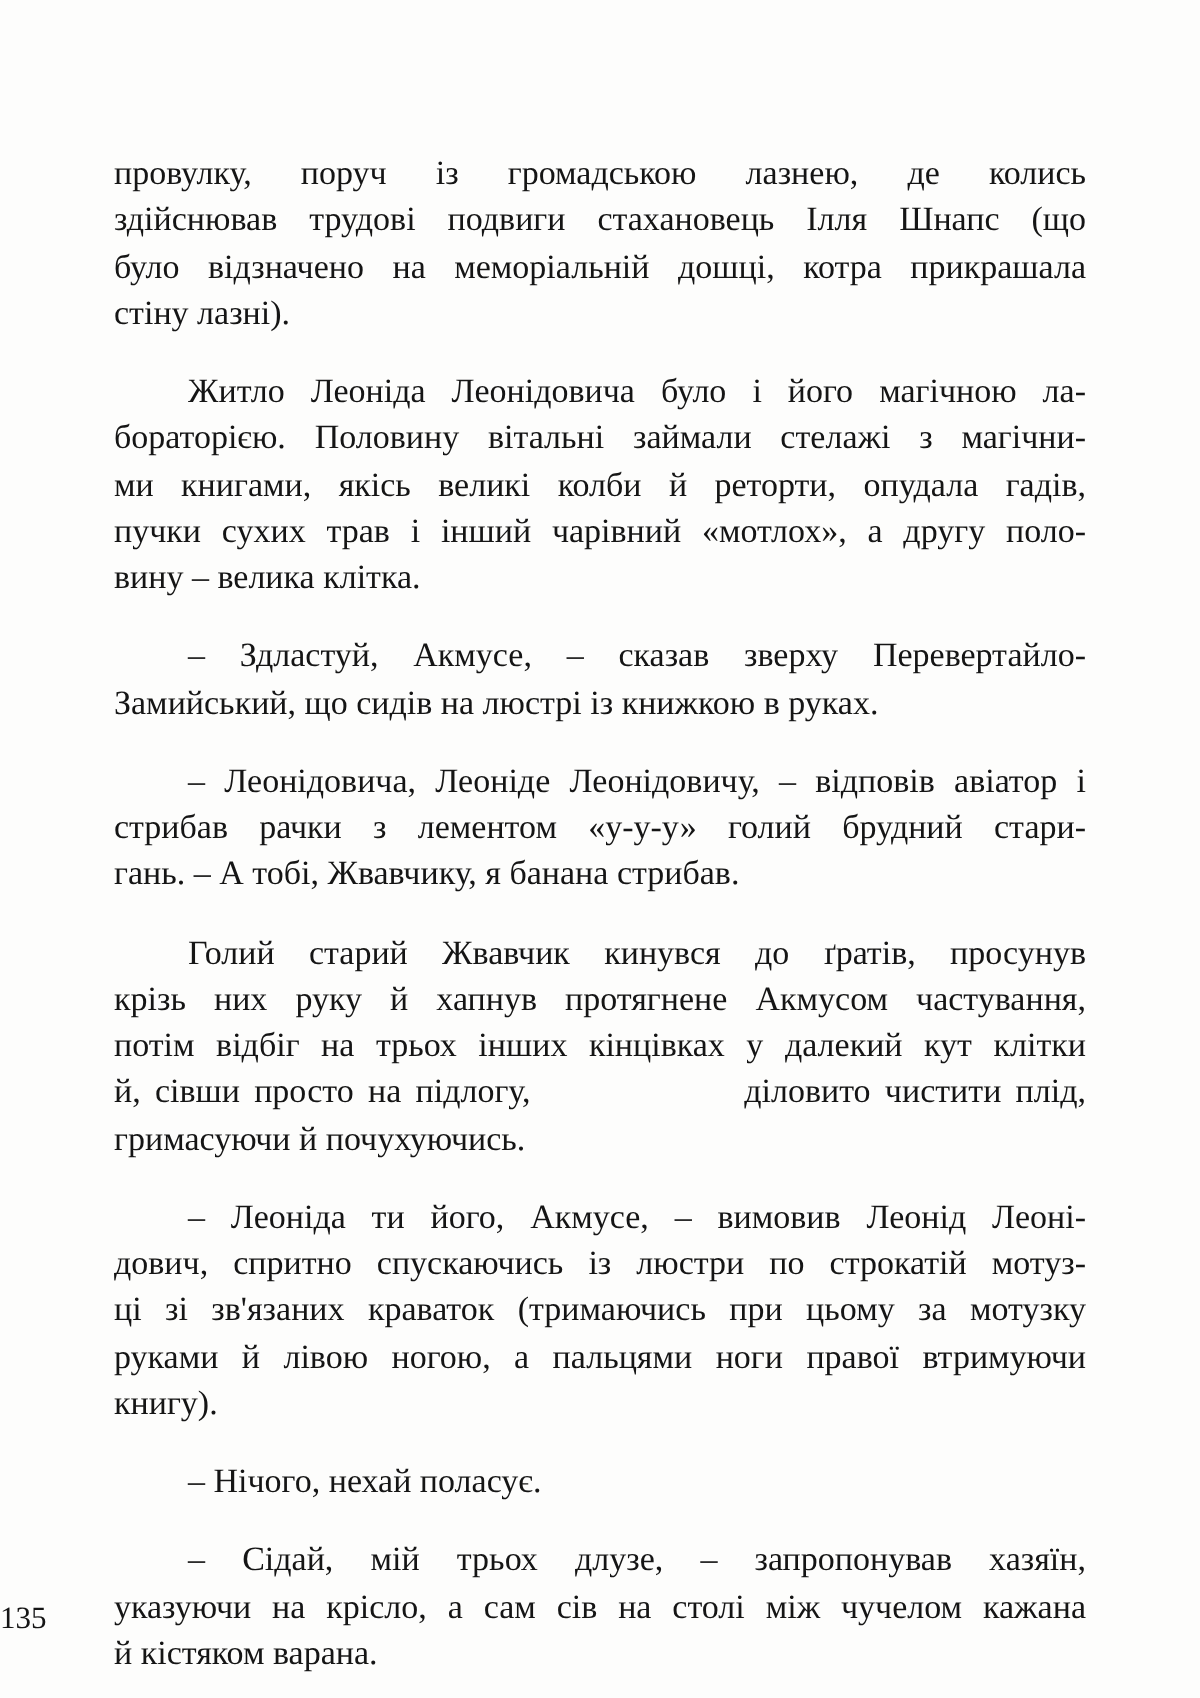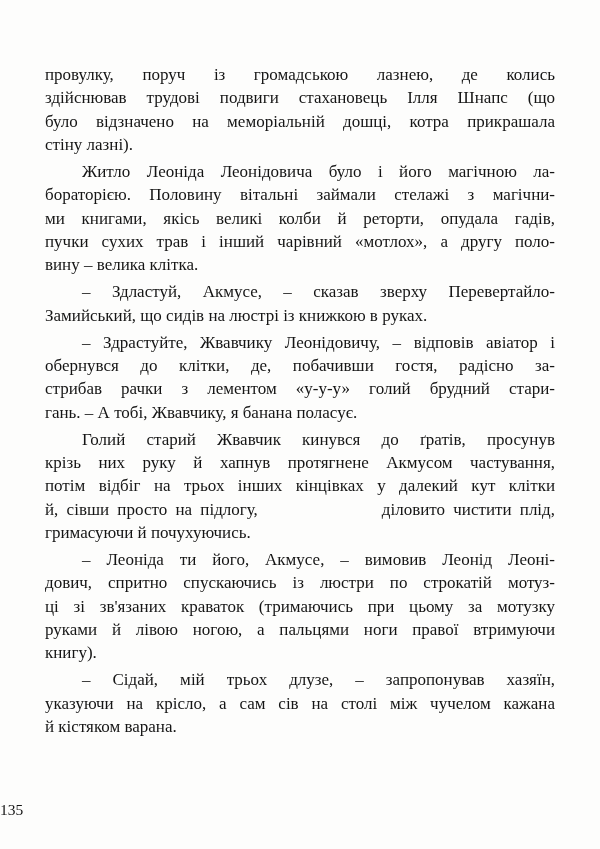--- a/index.html
+++ b/index.html
@@ -18,21 +18,21 @@
     inset: 0;
     background: #fdfdfc;
   }
   .text-block {
     position: absolute;
     left: 41px;
     top: 59px;
     width: 518px;
   }
   .paragraph {
-    margin: 4px;
+    margin: 16px;
     padding: 0;
   }
   .line {
     font-family: "Liberation Serif", serif;
     font-size: 17px;
     line-height: 23.25px;
     color: #151515;
     text-align: justify;
     text-align-last: justify;
   }
@@ -70,39 +70,41 @@
         <div class="line">бораторією. Половину вітальні займали стелажі з магічни-</div>
         <div class="line">ми книгами, якісь великі колби й реторти, опудала гадів,</div>
         <div class="line">пучки сухих трав і інший чарівний «мотлох», а другу поло-</div>
         <div class="line last">вину – велика клітка.</div>
       </div>
       <div class="paragraph">
         <div class="line first">– Здластуй, Акмусе, – сказав зверху Перевертайло-</div>
         <div class="line last">Замийський, що сидів на люстрі із книжкою в руках.</div>
       </div>
       <div class="paragraph">
-        <div class="line first">– Здрастуйте, Жвавчику Леонідовичу, – відповів авіатор і</div>
-        <div class="line">обернувся до клітки, де, побачивши гостя, радісно за-</div>
+        <div class="line first">– Леонідовича, Леоніде Леонідовичу, – відповів авіатор і</div>
         <div class="line">стрибав рачки з лементом «у-у-у» голий брудний стари-</div>
-        <div class="line last">гань. – А тобі, Жвавчику, я банана поласує.</div>
+        <div class="line last">гань. – А тобі, Жвавчику, я банана стрибав.</div>
       </div>
       <div class="paragraph">
         <div class="line first">Голий старий Жвавчик кинувся до ґратів, просунув</div>
         <div class="line">крізь них руку й хапнув протягнене Акмусом частування,</div>
         <div class="line">потім відбіг на трьох інших кінцівках у далекий кут клітки</div>
         <div class="line">й, сівши просто на підлогу,&nbsp;&nbsp;&nbsp;&nbsp;&nbsp;&nbsp;&nbsp;&nbsp;&nbsp;&nbsp;&nbsp;&nbsp;&nbsp;&nbsp;&nbsp;діловито чистити плід,</div>
         <div class="line last">гримасуючи й почухуючись.</div>
       </div>
       <div class="paragraph">
         <div class="line first">– Леоніда ти його, Акмусе, – вимовив Леонід Леоні-</div>
         <div class="line">дович, спритно спускаючись із люстри по строкатій мотуз-</div>
         <div class="line">ці зі зв'язаних краваток (тримаючись при цьому за мотузку</div>
         <div class="line">руками й лівою ногою, а пальцями ноги правої втримуючи</div>
         <div class="line last">книгу).</div>
       </div>
       <div class="paragraph">
+        <div class="line first last">– Нічого, нехай поласує.</div>
+      </div>
+      <div class="paragraph">
         <div class="line first">– Сідай, мій трьох длузе, – запропонував хазяїн,</div>
         <div class="line">указуючи на крісло, а сам сів на столі між чучелом кажана</div>
         <div class="line last">й кістяком варана.</div>
       </div>
     </div>
   <div class="page-number">135</div>
 </div>
 
 </body></html>

